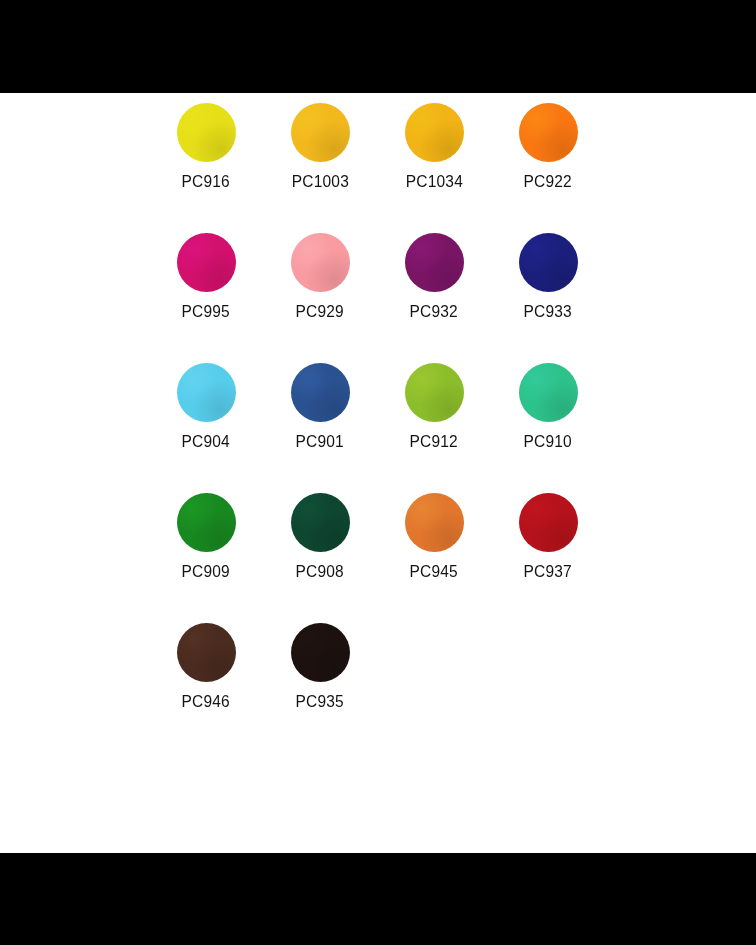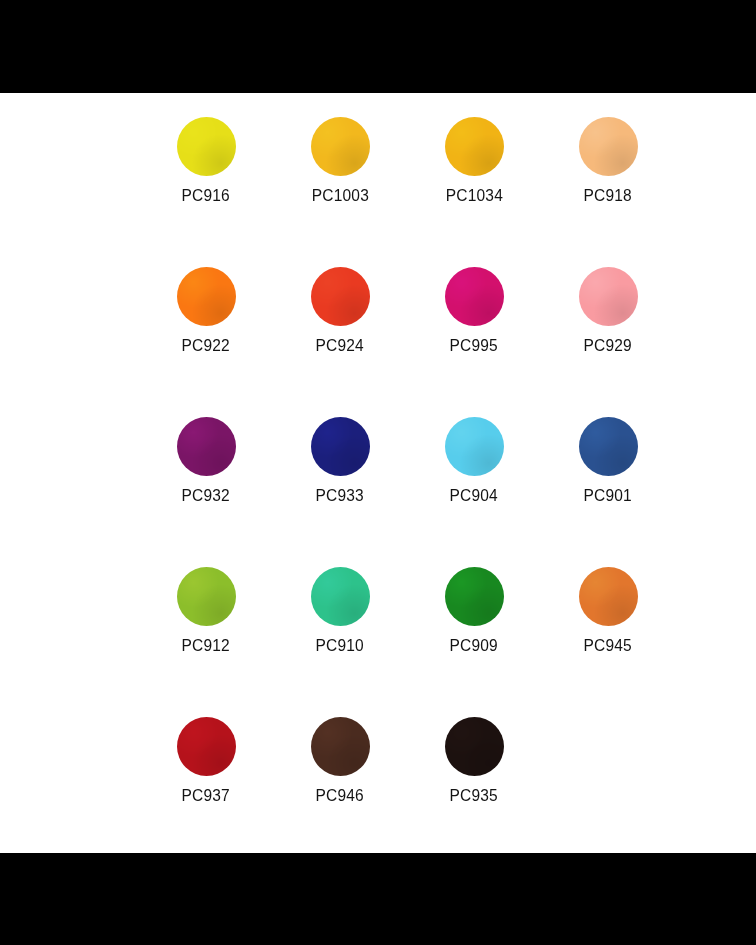--- a/index.html
+++ b/index.html
@@ -41,27 +41,26 @@
   #bar-bottom {
     position: absolute;
     left: 0; top: 853px;
     width: 756px; height: 92px;
     background: #000000;
   }
 
   #swatch-grid {
     position: absolute;
     left: 149px;
-    top: 17px;
+    top: 3px;
     width: 458px;
     display: grid;
     grid-template-columns: repeat(4, 114px);
     grid-auto-rows: 130px;
     justify-content: start;
-    gap: 20px;
   }
 
   .swatch-cell {
     position: relative;
     width: 114px;
     height: 130px;
     display: flex;
     flex-direction: column;
     align-items: center;
   }
@@ -111,30 +110,22 @@
         </div>
         <div class="swatch-cell">
           <div class="swatch-dot" style="background-color: rgb(242, 184, 29);"></div>
           <div class="swatch-label">PC1003</div>
         </div>
         <div class="swatch-cell">
           <div class="swatch-dot" style="background-color: rgb(241, 179, 21);"></div>
           <div class="swatch-label">PC1034</div>
         </div>
         <div class="swatch-cell">
-          <div class="swatch-dot" style="background-color: rgb(246, 185, 123);"></div>
-          <div class="swatch-label">PC918</div>
-        </div>
-        <div class="swatch-cell">
           <div class="swatch-dot" style="background-color: rgb(250, 119, 18);"></div>
           <div class="swatch-label">PC922</div>
-        </div>
-        <div class="swatch-cell">
-          <div class="swatch-dot" style="background-color: rgb(233, 58, 33);"></div>
-          <div class="swatch-label">PC924</div>
         </div>
         <div class="swatch-cell">
           <div class="swatch-dot" style="background-color: rgb(211, 16, 109);"></div>
           <div class="swatch-label">PC995</div>
         </div>
         <div class="swatch-cell">
           <div class="swatch-dot" style="background-color: rgb(249, 155, 161);"></div>
           <div class="swatch-label">PC929</div>
         </div>
         <div class="swatch-cell">
@@ -159,20 +150,24 @@
         </div>
         <div class="swatch-cell">
           <div class="swatch-dot" style="background-color: rgb(45, 194, 139);"></div>
           <div class="swatch-label">PC910</div>
         </div>
         <div class="swatch-cell">
           <div class="swatch-dot" style="background-color: rgb(24, 136, 32);"></div>
           <div class="swatch-label">PC909</div>
         </div>
         <div class="swatch-cell">
+          <div class="swatch-dot" style="background-color: rgb(14, 70, 48);"></div>
+          <div class="swatch-label">PC908</div>
+        </div>
+        <div class="swatch-cell">
           <div class="swatch-dot" style="background-color: rgb(226, 118, 45);"></div>
           <div class="swatch-label">PC945</div>
         </div>
         <div class="swatch-cell">
           <div class="swatch-dot" style="background-color: rgb(181, 18, 27);"></div>
           <div class="swatch-label">PC937</div>
         </div>
         <div class="swatch-cell">
           <div class="swatch-dot" style="background-color: rgb(74, 43, 31);"></div>
           <div class="swatch-label">PC946</div>

